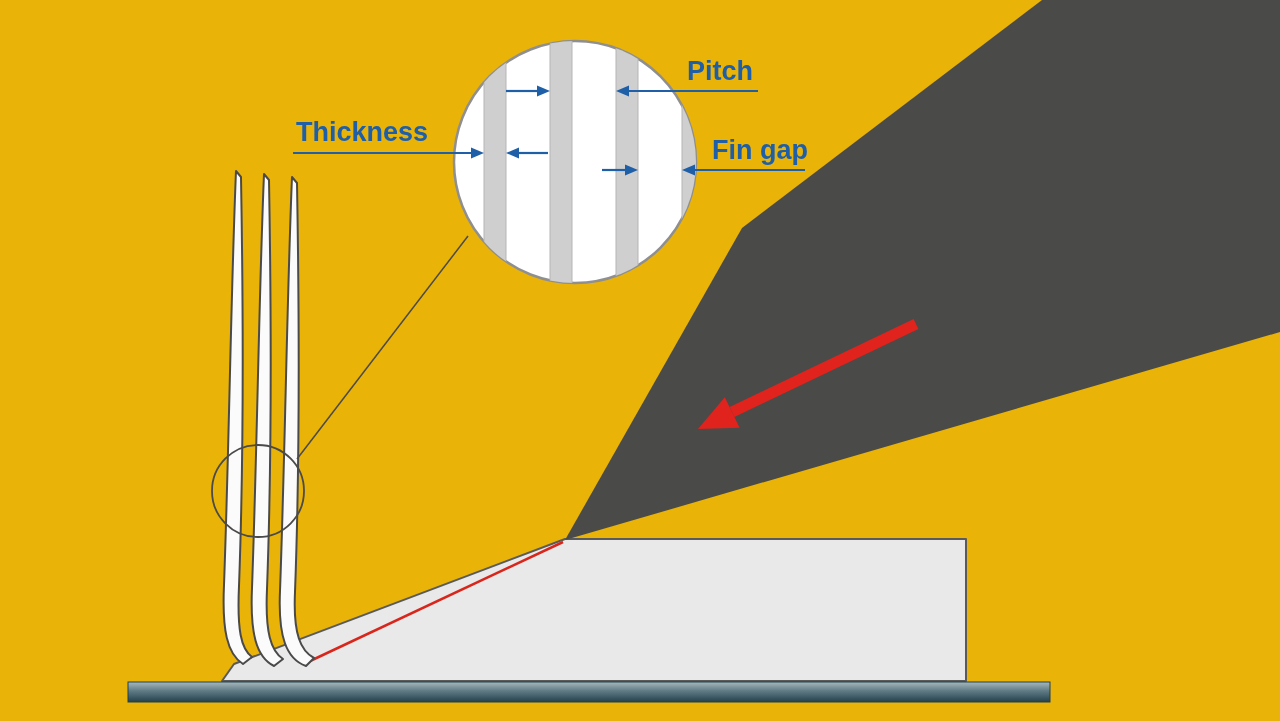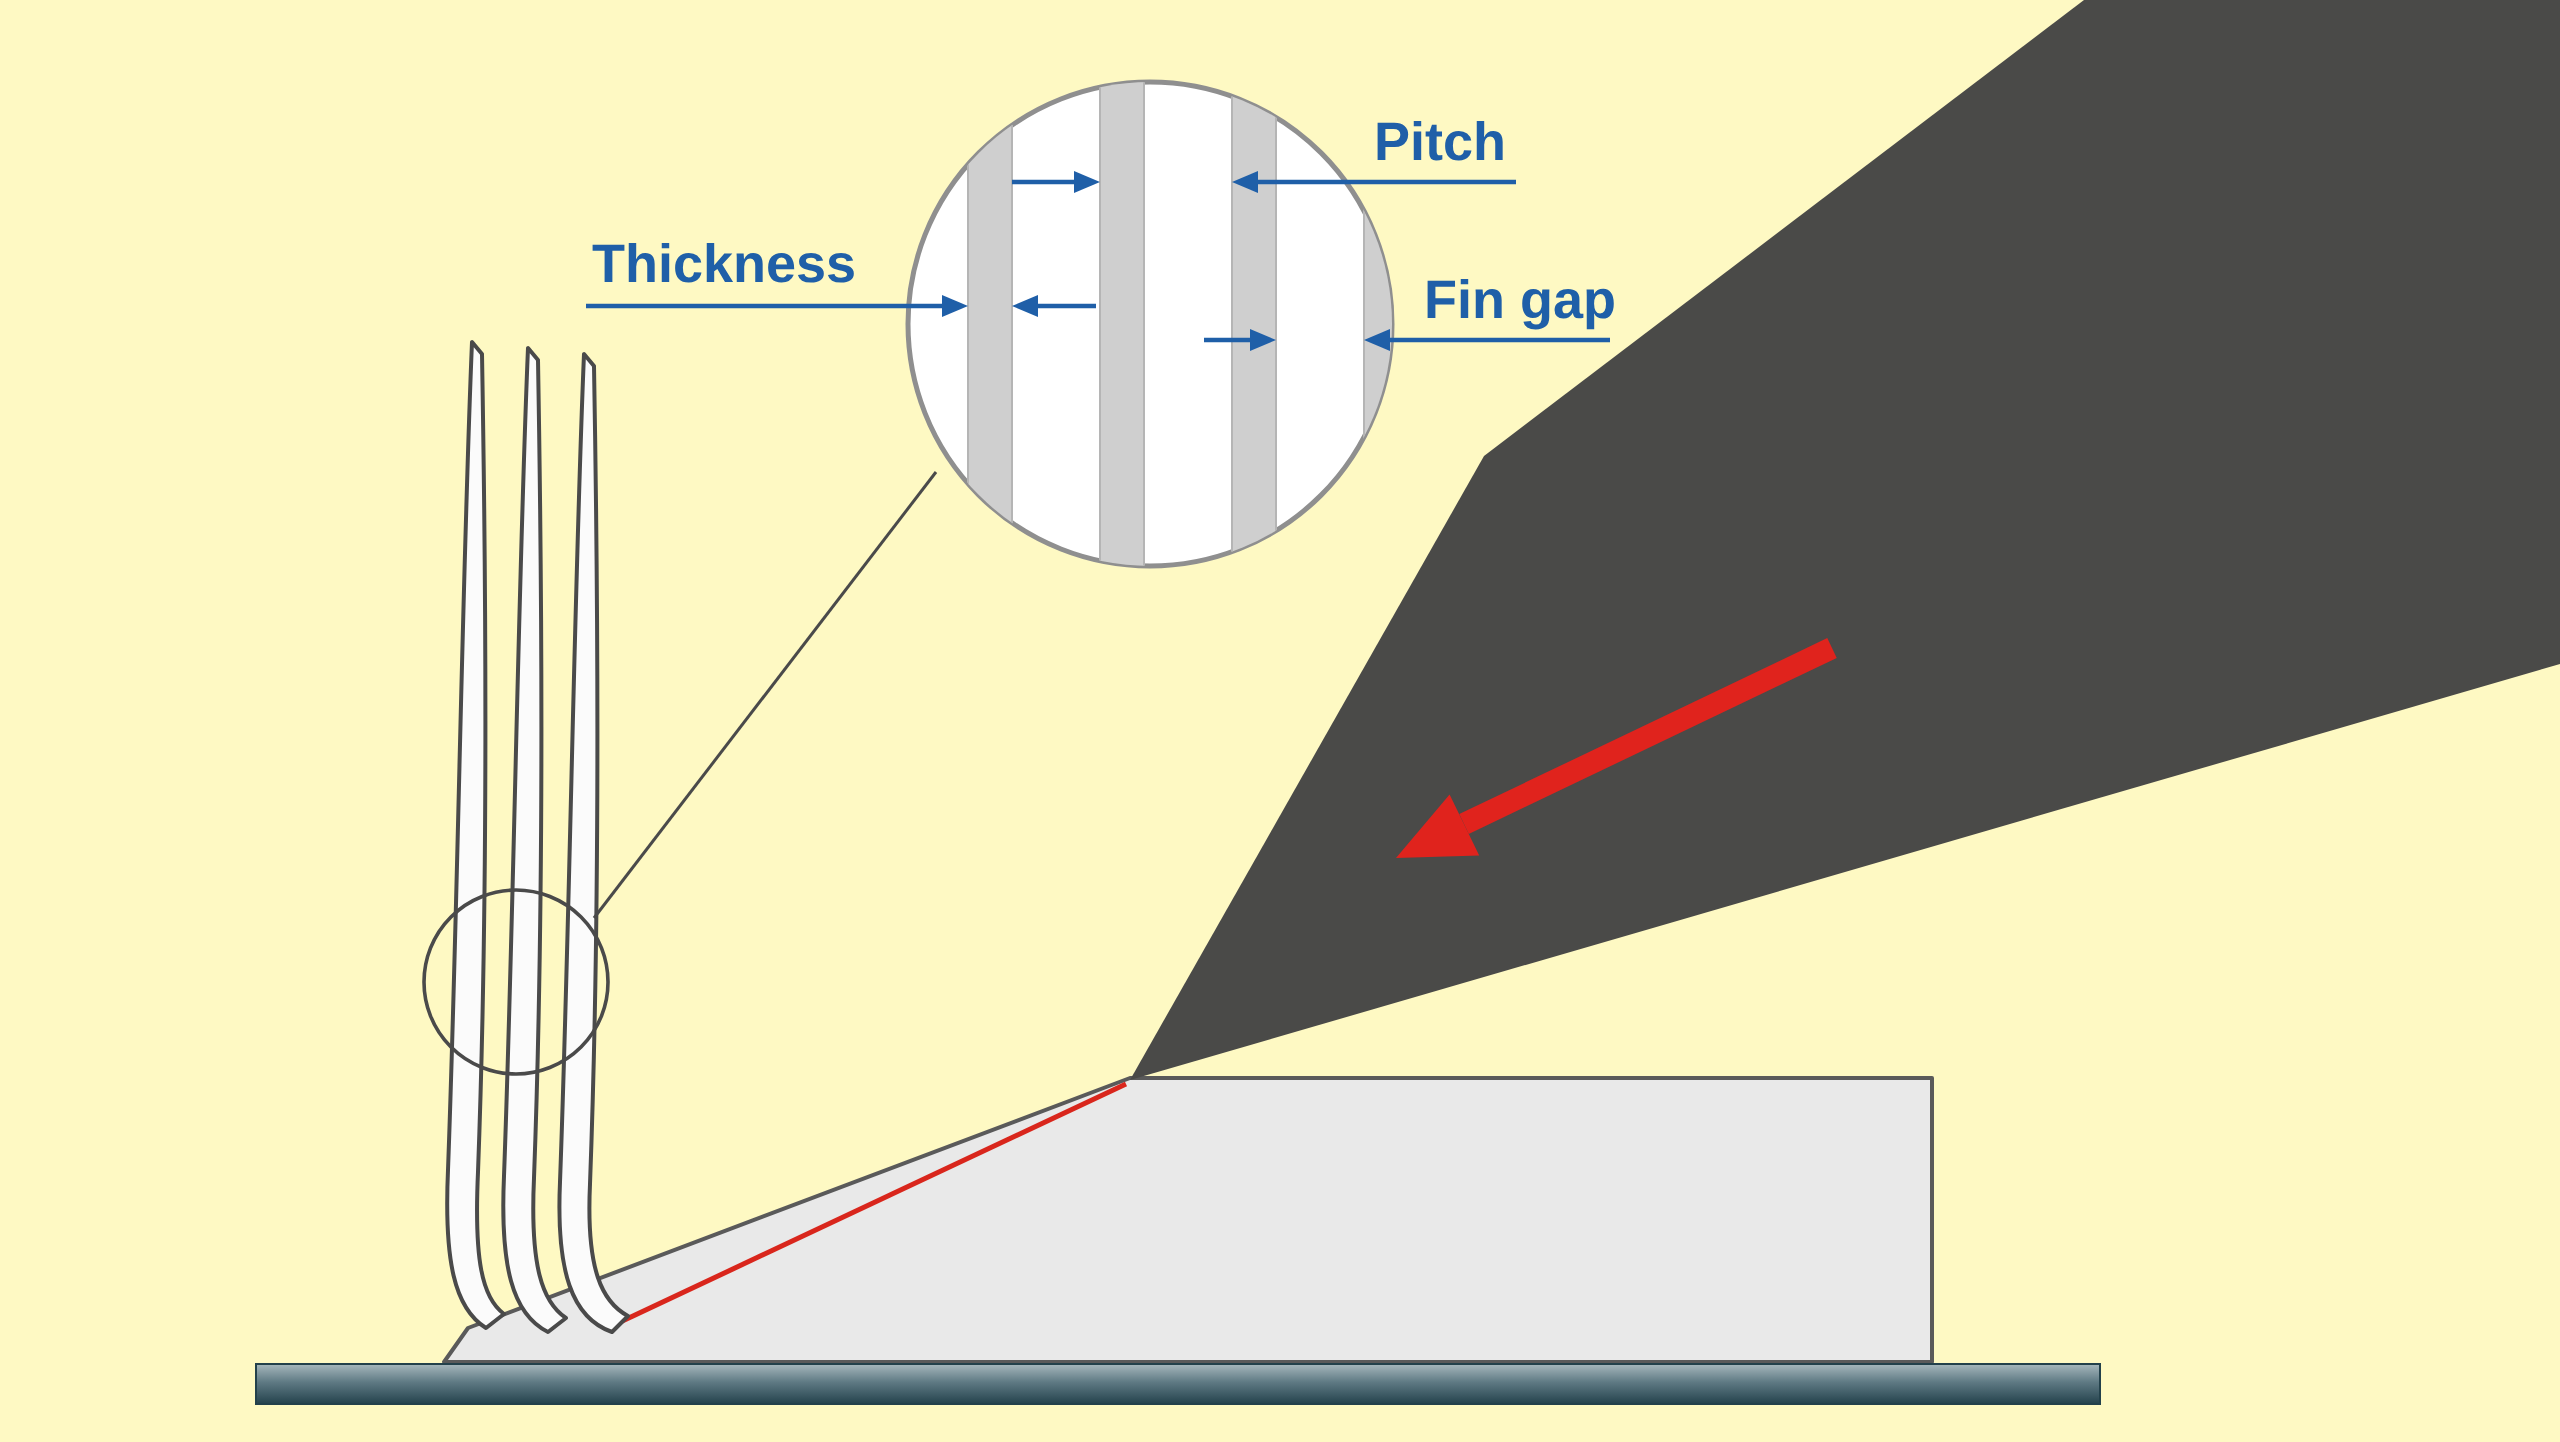--- a/index.html
+++ b/index.html
@@ -1,16 +1,16 @@
 <!DOCTYPE html>
 <html><head>
 <meta charset="utf-8">
 <style>
   html, body { margin: 0; padding: 0; background: #ffffff; }
-  .stage { width: 1280px; height: 721px; position: relative; background: #fef9c3; overflow: hidden; }
+  .stage { width: 1280px; height: 721px; position: relative; background: #eab308; overflow: hidden; }
   svg { display: block; }
   text.dim-label {
     font-family: "Liberation Sans", sans-serif;
     font-weight: 700;
     font-size: 27px;
   }
 </style>
 </head>
 <body>
 

